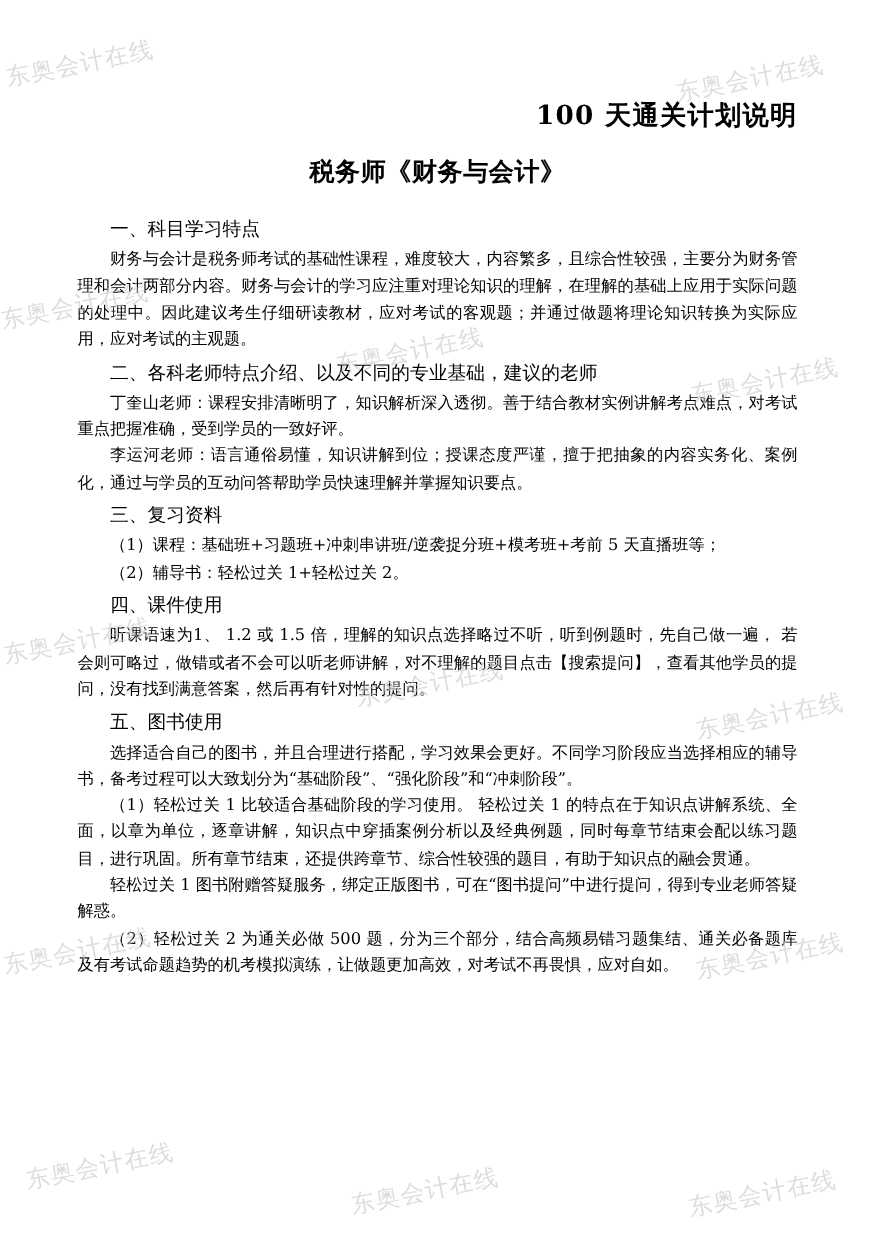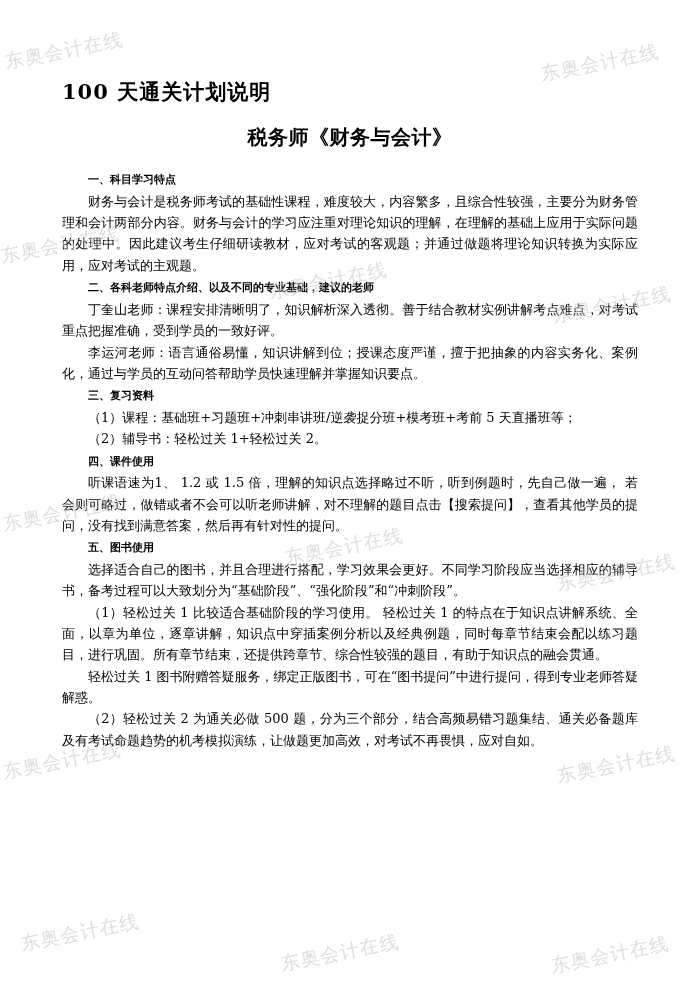--- a/index.html
+++ b/index.html
@@ -39,36 +39,36 @@
     transform: rotate(-11deg);
     letter-spacing: 1px;
   }
   .doc {
     position: relative;
     z-index: 1;
   }
   h1.title {
     font-size: 21px;
     font-weight: bold;
-    text-align: left;
+    text-align: right;
     margin: 0 0 18px 0;
     letter-spacing: 1px;
     font-family: "DejaVu Serif", "Liberation Serif", serif;
   }
   h2.subtitle {
     font-size: 20px;
     font-weight: bold;
     text-align: center;
     margin: 2px 0 20px 0;
     letter-spacing: 0.5px;
     font-family: "DejaVu Serif", "Liberation Serif", serif;
   }
   .sec-head {
-    font-size: 11px;
-    font-weight: bold;
+    font-size: 15px;
+    font-weight: normal;
     margin: 3px 0 2px 0;
     text-indent: 26px;
     line-height: 1.62;
   }
   p.para {
     font-size: 13px;
     margin: 0;
     line-height: 1.64;
     text-align: justify;
     text-justify: inter-ideograph;

